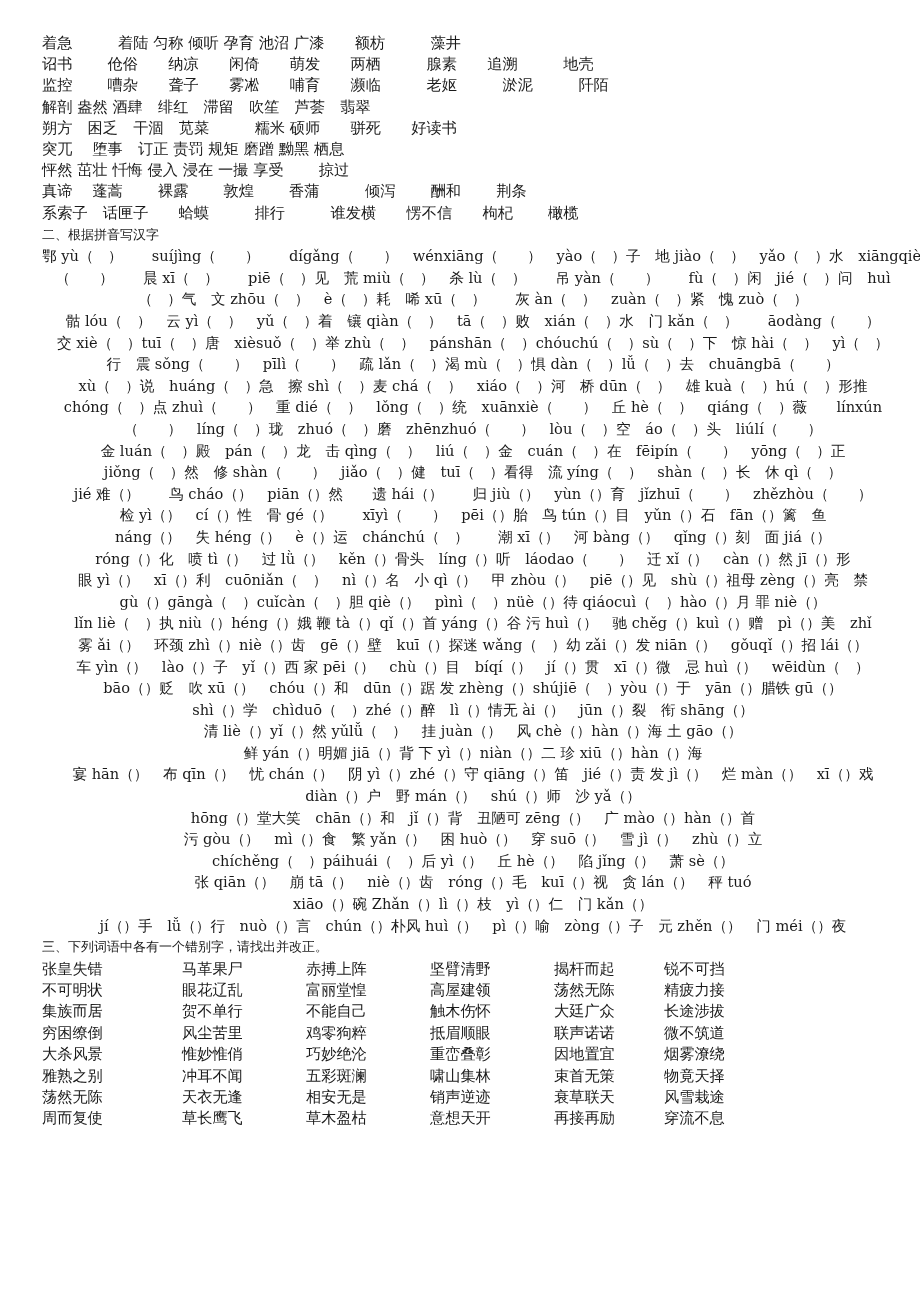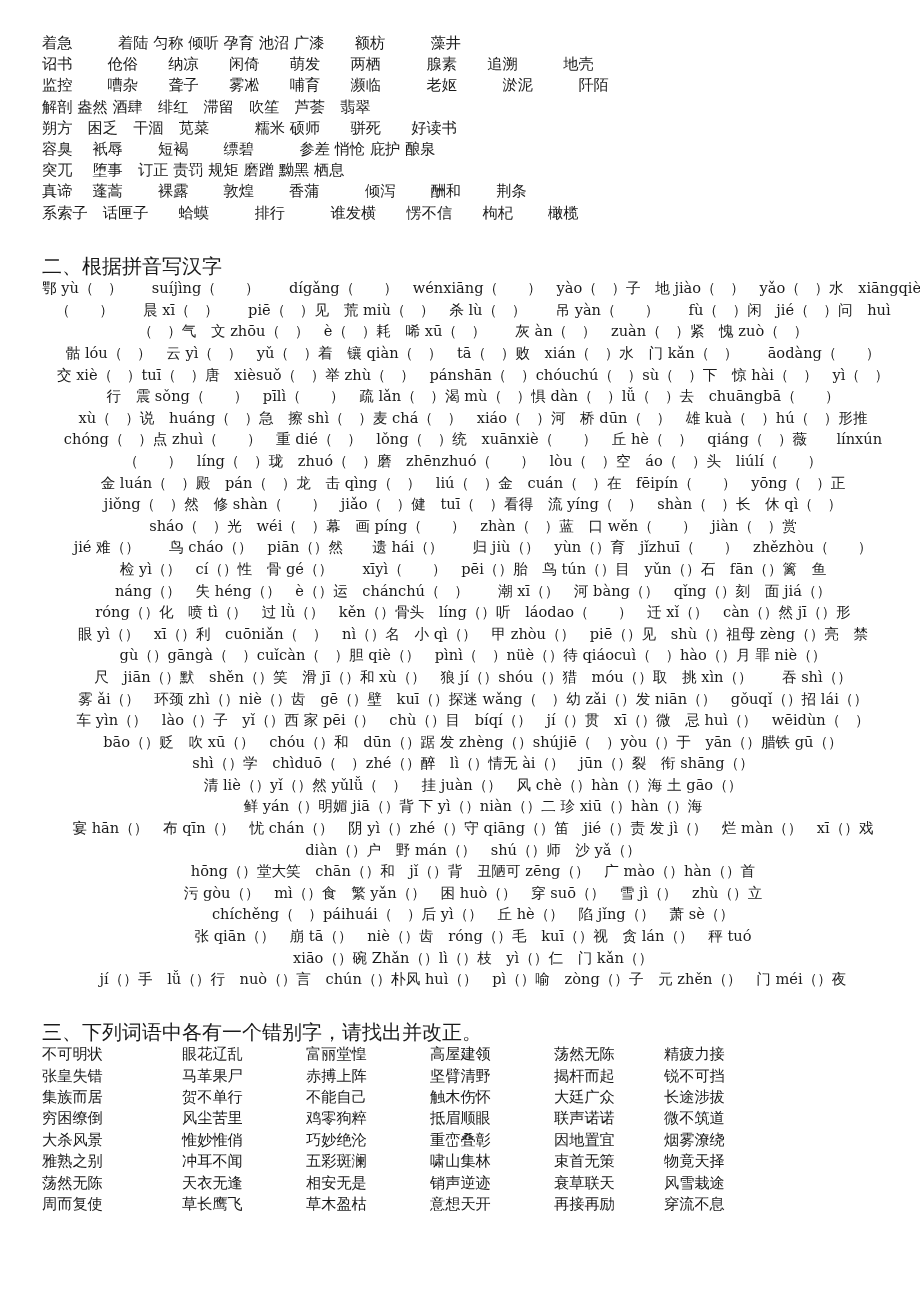--- a/index.html
+++ b/index.html
@@ -30,24 +30,23 @@
   
   .wordline {
     font-size: 15.2px;
     line-height: 21.2px;
     white-space: pre;
     letter-spacing: 0px;
     font-family: "DejaVu Sans", "Liberation Sans", sans-serif;
   }
   
   .heading {
-    font-size: 20px;
+    font-size: 13px;
     line-height: 21.4px;
     white-space: pre;
-    margin-top: 32px;
   }
   
   .pyline {
     font-size: 14.6px;
     line-height: 21.6px;
     white-space: pre;
     font-family: "DejaVu Serif", "Liberation Serif", serif;
     text-align: center;
   }
   
@@ -74,48 +73,47 @@
 
 <div class="page">
   <div class="content">
 
     <div>
       <div class="wordline">着急　　　着陆 匀称 倾听 孕育 池沼 广漆　　额枋　　　藻井</div>
       <div class="wordline">诏书　　 伧俗　　纳凉　　闲倚　　萌发　　两栖　　　腺素　　追溯　　　地壳</div>
       <div class="wordline">监控　　 嘈杂　　聋子　　雾凇　　哺育　　濒临　　　老妪　　　淤泥　　　阡陌</div>
       <div class="wordline">解剖 盎然 酒肆　绯红　滞留　吹笙　芦荟　翡翠</div>
       <div class="wordline">朔方　困乏　干涸　苋菜　　　糯米 硕师　　骈死　　好读书</div>
-      <div class="wordline">容臭　 衹辱　　 短褐　　 缥碧　　　参差 悄怆 庇护 酿泉</div>
       <div class="wordline">突兀　 堕事　订正 责罚 规矩 磨蹭 黝黑 栖息</div>
+      <div class="wordline">怦然 茁壮 忏悔 侵入 浸在 一撮 享受　　 掠过</div>
       <div class="wordline">真谛　 蓬蒿　　 裸露　　 敦煌　　 香蒲　　　倾泻　　 酬和　　 荆条</div>
       <div class="wordline">系索子　话匣子　　蛤蟆　　　排行　　　谁发横　　愣不信　　枸杞　　 橄榄</div>
     </div>
 
     <div class="heading">二、根据拼音写汉字</div>
 
     <div>
       <div class="pyline">鄂 yù（　）　　suíjìng（　　）　　dígǎng（　　）　wénxiāng（　　）　yào（　）子　地 jiào（　）　yǎo（　）水　xiāngqiè</div>
       <div class="pyline">（　　）　　晨 xī（　）　　piē（　）见　荒 miù（　）　杀 lù（　）　　吊 yàn（　　）　　fù（　）闲　jié（　）问　huì</div>
       <div class="pyline">（　）气　文 zhōu（　）　è（　）耗　唏 xū（　）　　灰 àn（　）　zuàn（　）紧　愧 zuò（　）</div>
       <div class="pyline">骷 lóu（　）　云 yì（　）　yǔ（　）着　镶 qiàn（　）　tā（　）败　xián（　）水　门 kǎn（　）　　āodàng（　　）</div>
       <div class="pyline">交 xiè（　）tuī（　）唐　xièsuǒ（　）举 zhù（　）　pánshān（　）chóuchú（　）sù（　）下　惊 hài（　）　yì（　）</div>
       <div class="pyline">行　震 sǒng（　　）　pīlì（　　）　疏 lǎn（　）渴 mù（　）惧 dàn（　）lǚ（　）去　chuāngbā（　　）</div>
       <div class="pyline">xù（　）说　huáng（　）急　擦 shì（　）麦 chá（　）　xiáo（　）河　桥 dūn（　）　雄 kuà（　）hú（　）形推</div>
       <div class="pyline">chóng（　）点 zhuì（　　）　重 dié（　）　lǒng（　）统　xuānxiè（　　）　丘 hè（　）　qiáng（　）薇　　línxún</div>
       <div class="pyline">（　　）　líng（　）珑　zhuó（　）磨　zhēnzhuó（　　）　lòu（　）空　áo（　）头　liúlí（　　）</div>
       <div class="pyline">金 luán（　）殿　pán（　）龙　击 qìng（　）　liú（　）金　cuán（　）在　fēipín（　　）　yōng（　）正</div>
       <div class="pyline">jiǒng（　）然　修 shàn（　　）　jiǎo（　）健　tuī（　）看得　流 yíng（　）　shàn（　）长　休 qì（　）</div>
-      <div class="pyline">sháo（　）光　wéi（　）幕　画 píng（　　）　zhàn（　）蓝　口 wěn（　　）　jiàn（　）赏</div>
       <div class="pyline">jié 难（）　　鸟 cháo（）　piān（）然　　遗 hái（）　　归 jiù（）　yùn（）育　jǐzhuī（　　）　zhězhòu（　　）</div>
       <div class="pyline">检 yì（）　cí（）性　骨 gé（）　　xīyì（　　）　pēi（）胎　鸟 tún（）目　yǔn（）石　fān（）篱　鱼</div>
       <div class="pyline">náng（）　失 héng（）　è（）运　chánchú（　）　　潮 xī（）　河 bàng（）　qǐng（）刻　面 jiá（）</div>
       <div class="pyline">róng（）化　喷 tì（）　过 lǜ（）　kěn（）骨头　líng（）听　láodao（　　）　迁 xǐ（）　càn（）然 jī（）形</div>
       <div class="pyline">眼 yì（）　xī（）利　cuōniǎn（　）　nì（）名　小 qì（）　甲 zhòu（）　piē（）见　shù（）祖母 zèng（）亮　禁</div>
       <div class="pyline">gù（）gāngà（　）cuǐcàn（　）胆 qiè（）　pìnì（　）nüè（）待 qiáocuì（　）hào（）月 罪 niè（）</div>
-      <div class="pyline">尺　jiān（）默　shěn（）笑　滑 jī（）和 xù（）　狼 jí（）shóu（）猎　móu（）取　挑 xìn（）　　吞 shì（）</div>
+      <div class="pyline">lǐn liè（　）执 niù（）héng（）娥 鞭 tà（）qǐ（）首 yáng（）谷 污 huì（）　驰 chěg（）kuì（）赠　pì（）美　zhǐ</div>
       <div class="pyline">雾 ǎi（）　环颈 zhì（）niè（）齿　gē（）壁　kuī（）探迷 wǎng（　）幼 zǎi（）发 niān（）　gǒuqǐ（）招 lái（）</div>
       <div class="pyline">车 yìn（）　lào（）子　yǐ（）西 家 pēi（）　chù（）目　bíqí（）　jí（）贯　xī（）微　忌 huì（）　wēidùn（　）</div>
       <div class="pyline">bāo（）贬　吹 xū（）　chóu（）和　dūn（）踞 发 zhèng（）shújiē（　）yòu（）于　yān（）腊铁 gū（）</div>
       <div class="pyline">shì（）学　chìduō（　）zhé（）醉　lì（）情无 ài（）　jūn（）裂　衔 shāng（）</div>
       <div class="pyline">清 liè（）yǐ（）然 yǔlǚ（　）　挂 juàn（）　风 chè（）hàn（）海 土 gāo（）</div>
       <div class="pyline">鲜 yán（）明媚 jiā（）背 下 yì（）niàn（）二 珍 xiū（）hàn（）海</div>
       <div class="pyline">宴 hān（）　布 qīn（）　忧 chán（）　阴 yì（）zhé（）守 qiāng（）笛　jié（）责 发 jì（）　烂 màn（）　xī（）戏</div>
       <div class="pyline">diàn（）户　野 mán（）　shú（）师　沙 yǎ（）</div>
       <div class="pyline">hōng（）堂大笑　chān（）和　jǐ（）背　丑陋可 zēng（）　广 mào（）hàn（）首</div>
       <div class="pyline">污 gòu（）　mì（）食　繁 yǎn（）　困 huò（）　穿 suō（）　雪 jì（）　zhù（）立</div>
@@ -123,36 +121,36 @@
       <div class="pyline">张 qiān（）　崩 tā（）　niè（）齿　róng（）毛　kuī（）视　贪 lán（）　秤 tuó</div>
       <div class="pyline">xiāo（）碗 Zhǎn（）lì（）枝　yì（）仁　门 kǎn（）</div>
       <div class="pyline">jí（）手　lǚ（）行　nuò（）言　chún（）朴风 huì（）　pì（）喻　zòng（）子　元 zhěn（）　门 méi（）夜</div>
     </div>
 
     <div class="heading">三、下列词语中各有一个错别字，请找出并改正。</div>
 
     <table class="idiom-table">
       <tbody>
         <tr>
+          <td class="c0">张皇失错</td>
+          <td class="c1">马革果尸</td>
+          <td class="c2">赤搏上阵</td>
+          <td class="c3">坚臂清野</td>
+          <td class="c4">揭杆而起</td>
+          <td class="c5">锐不可挡</td>
+        </tr>
+        <tr>
           <td class="c0">不可明状</td>
           <td class="c1">眼花辽乱</td>
           <td class="c2">富丽堂惶</td>
           <td class="c3">高屋建领</td>
           <td class="c4">荡然无陈</td>
           <td class="c5">精疲力接</td>
         </tr>
         <tr>
-          <td class="c0">张皇失错</td>
-          <td class="c1">马革果尸</td>
-          <td class="c2">赤搏上阵</td>
-          <td class="c3">坚臂清野</td>
-          <td class="c4">揭杆而起</td>
-          <td class="c5">锐不可挡</td>
-        </tr>
-        <tr>
           <td class="c0">集族而居</td>
           <td class="c1">贺不单行</td>
           <td class="c2">不能自己</td>
           <td class="c3">触木伤怀</td>
           <td class="c4">大廷广众</td>
           <td class="c5">长途涉拔</td>
         </tr>
         <tr>
           <td class="c0">穷困缭倒</td>
           <td class="c1">风尘苦里</td>

